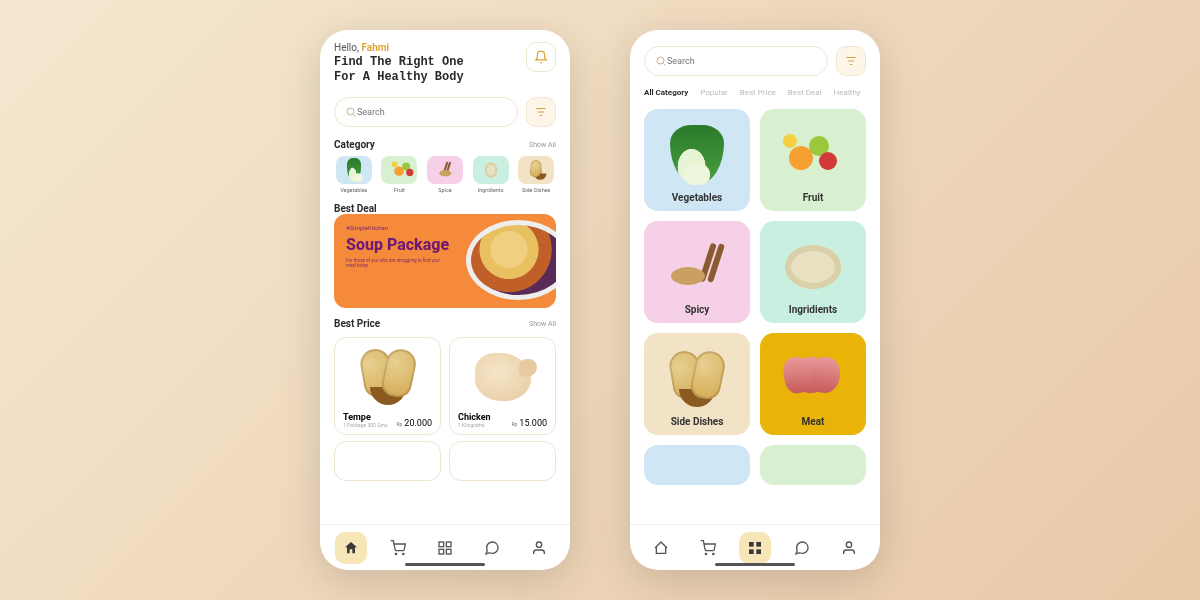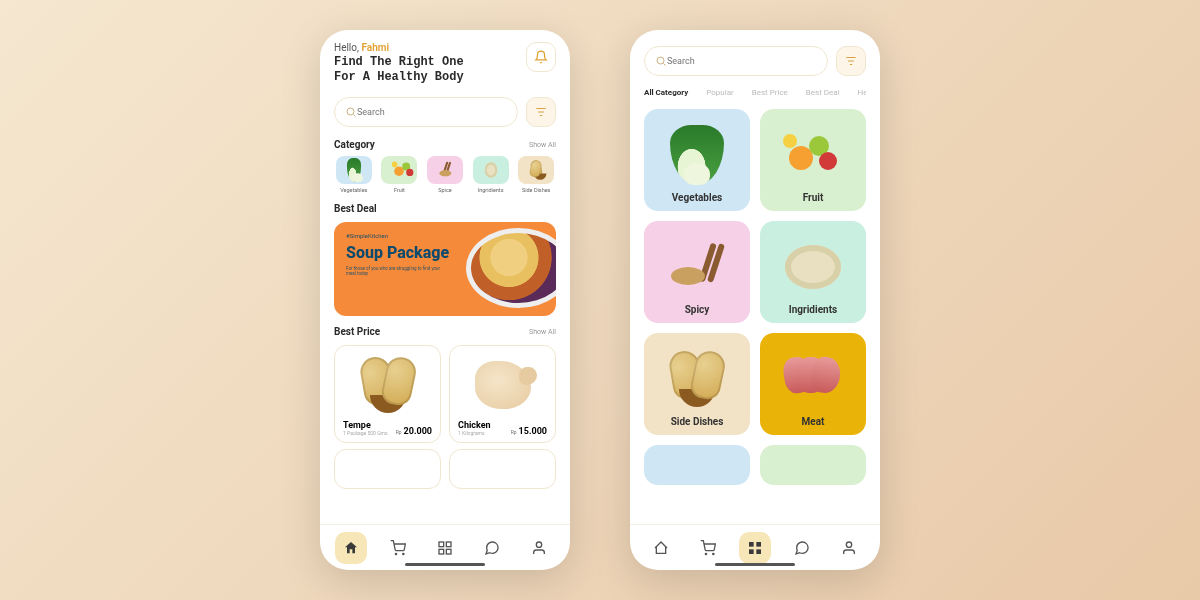--- a/index.html
+++ b/index.html
@@ -35,42 +35,42 @@
   .sec-head { display: flex; justify-content: space-between; align-items: center; margin-top: 12px; }
   .sec-title { font-size: 10px; font-weight: 700; color: #2a2a2a; }
   .show-all { font-size: 7px; color: #999; }
   .cats { display: flex; gap: 6px; margin-top: 6px; }
   .cat { display: flex; flex-direction: column; align-items: center; gap: 3px; flex:1; }
   .cat-tile { width: 36px; height: 28px; border-radius: 8px; display:flex; align-items:center; justify-content:center; font-size:14px;}
   .cat-label { font-size: 5.5px; color: #666; }
   .c-blue { background: #cfe6f5; } .c-green { background: #d9f0d0; } .c-pink { background: #f5d0e6; }
   .c-mint { background: #c8efe0; } .c-tan { background: #f3e3c6; } .c-violet { background:#eab308;}
   .deal-card {
-    margin-top: 8px; background: #f58a3a; border-radius: 12px; height: 94px;
-    position: relative; overflow: hidden; padding: 10px 12px; color: #0c4a6e;
+    background: #f58a3a; border-radius: 12px; height: 94px;
+    position: relative; overflow: hidden; padding: 10px 12px; color: #701a75;
   }
   .deal-tag { font-size: 6px; opacity: .9; }
   .deal-title { font-size: 16px; font-weight: 800; line-height: 1.05; margin-top: 6px; }
   .deal-sub { font-size: 4.5px; opacity: .85; margin-top: 4px; max-width: 100px; }
   .bowl {
     position: absolute; right: -15px; top: 6px; width: 105px; height: 80px; border-radius: 50%;
     background: radial-gradient(circle at 40% 35%, #f0d080 0 25%, #e8c060 26% 40%, #c06028 41% 58%, #5a2a58 59% 78%, #3a1840 79% 100%);
     border: 5px solid #eee;
   }
   .products { display: flex; gap: 8px; margin-top: 8px; }
   .prod {
     flex: 1; border: 1px solid #f0e6d0; border-radius: 12px; padding: 8px 8px 6px;
     display: flex; flex-direction: column;
   }
   .prod-img { height: 62px; display:flex; align-items:center; justify-content:center; }
   .prod-name { font-size: 9px; font-weight: 700; margin-top: 4px; }
   .prod-sub { font-size: 5px; color: #aaa; }
   .prod-price-row { display: flex; justify-content: flex-end; align-items: baseline; gap:2px; margin-top:-10px;}
   .prod-cur { font-size: 5px; color:#777; }
-  .prod-price { font-size: 9px; font-weight: 700; }
+  .prod-price { font-size: 9px; font-weight: 400; }
   .tempe { width:60px; height:56px; position:relative; }
   .tempe::before, .tempe::after {
     content:""; position:absolute; width:30px; height:48px; border-radius:16px 16px 14px 14px;
     background: radial-gradient(circle at 30% 30%, #e8d090, #d0a850);
     box-shadow: inset 0 0 0 2px rgba(90,60,20,.2);
   }
   .tempe::before { left:4px; transform:rotate(-10deg); }
   .tempe::after { right:4px; transform:rotate(12deg); }
   .tempe .bowl2 { position:absolute; bottom:0; left:12px; width:36px; height:18px; background:#8a5a20; border-radius:0 0 18px 18px; }
   .chicken { width:56px; height:48px; background:
@@ -80,21 +80,21 @@
   
   .nav {
     height: 46px; border-top: 1px solid #f3eee2; display: flex; align-items: center; justify-content: space-around;
     padding: 0 8px;
   }
   .nav-item { width: 32px; height: 32px; border-radius: 10px; display:flex; align-items:center; justify-content:center; color:#555;}
   .nav-item.active { background: #f6e6b8; color: #3a3a3a; }
   .home-ind { position:absolute; bottom:4px; left:50%; transform:translateX(-50%); width:80px; height:3px; background:#555; border-radius:2px;}
 
   
-  .tabs { display:flex; gap:18px; margin-top:12px; font-size:8px; color:#bbb; white-space:nowrap; overflow:hidden;}
+  .tabs { display:flex; gap:12px; margin-top:12px; font-size:8px; color:#bbb; white-space:nowrap; overflow:hidden;}
   .tab.active { color:#2a2a2a; font-weight:700; position:relative;}
   .tab.active::after{content:"";position:absolute;left:30%;bottom:-4px;width:14px;height:3px;background:#e8b040;border-radius:2px;}
   .grid { display:grid; grid-template-columns:1fr 1fr; gap:10px; margin-top:12px; }
   .tile { border-radius:14px; height:102px; display:flex; flex-direction:column; align-items:center; justify-content:flex-end; padding:8px; }
   .tile-label { font-size:10px; font-weight:700; color:#333; }
   .tile-img { flex:1; width:100%; display:flex; align-items:center; justify-content:center; font-size:34px; }
   .veg { width:54px; height:60px; background:
     radial-gradient(ellipse at 40% 70%, #e8f5d5 0 30%, transparent 31%),
     linear-gradient(#2a7a2a,#4aa040); border-radius:40% 40% 50% 50% / 30% 30% 70% 70%; position:relative;}
   .veg::before{content:"";position:absolute;bottom:0;left:14px;width:26px;height:22px;background:#eef7dd;border-radius:50% 50% 40% 40%;}

